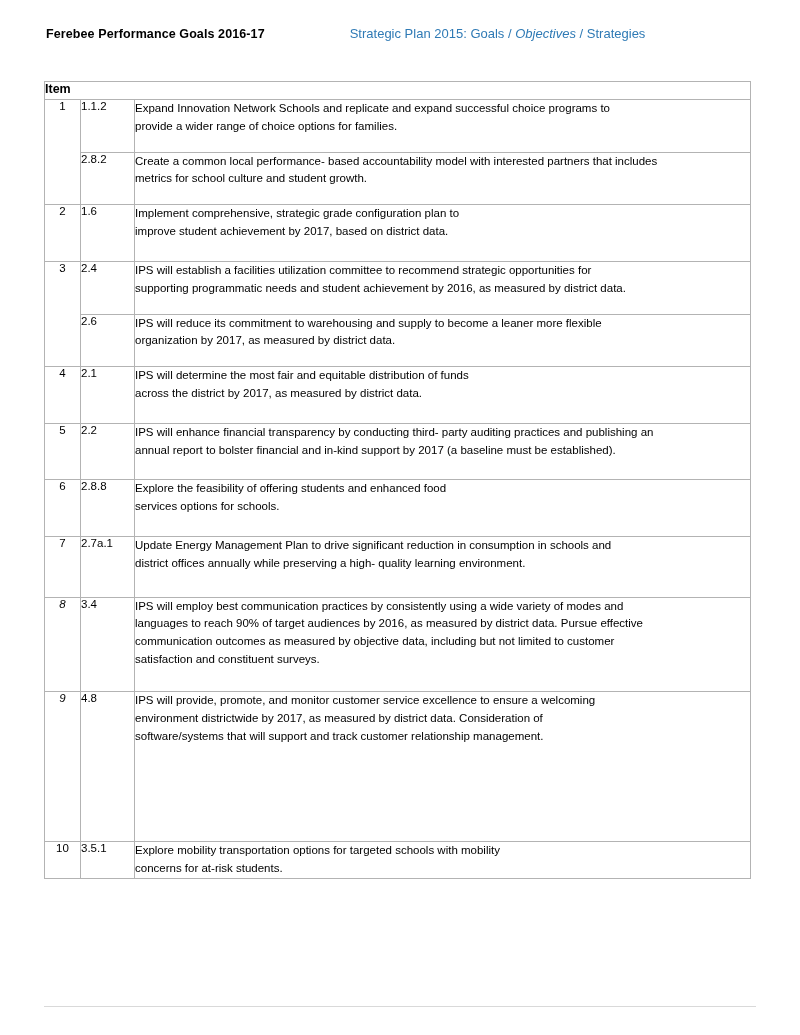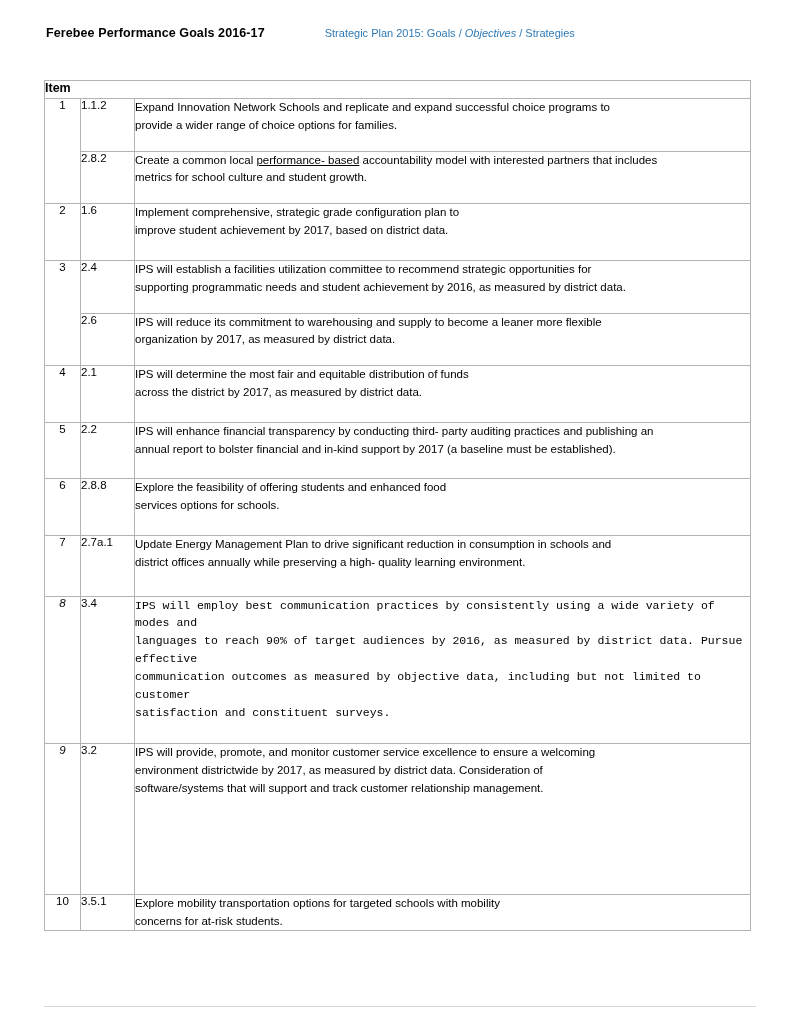--- a/index.html
+++ b/index.html
@@ -28,22 +28,22 @@
     margin-bottom: 14px;
     padding-left: 2px;
   }
   .doc-title {
     font-size: 12.5px;
     font-weight: bold;
     color: #000;
     letter-spacing: 0.1px;
   }
   .header-right {
-    margin-left: 60px;
-    font-size: 11px;
+    margin-left: 85px;
+    font-size: 13px;
     color: #2f7ab5;
     white-space: nowrap;
   }
   .header-right .plan-label {
     font-weight: normal;
   }
   .header-right .ital {
     font-style: italic;
   }
   .header-right .sep {
@@ -83,21 +83,21 @@
   .code-cell {
     font-size: 11.5px;
     vertical-align: middle;
     padding-left: 9px;
   }
   .desc-cell {
     font-size: 11.5px;
     line-height: 1.55;
     padding: 8px 10px 8px 9px;
   }
-  .desc-cell .u { text-decoration: underline; }
+  .desc-cell .u { }
 
   .bottom-rule {
     position: absolute;
     left: 44px;
     right: 44px;
     bottom: 28px;
     border-top: 1px solid #d9d9d9;
   }
 </style>
 </head>
@@ -195,30 +195,30 @@
           <td class="num-cell" rowspan="1">7</td>
           <td class="code-cell">2.7a.1</td>
           <td class="desc-cell" style="padding-bottom: 24px;">
             <div>Update Energy Management Plan to drive significant  reduction in consumption in schools and</div>
             <div>district  offices  annually while preserving a high-  quality learning  environment.</div>
           </td>
         </tr>
         <tr>
           <td class="num-cell italic" rowspan="1">8</td>
           <td class="code-cell">3.4</td>
-          <td class="desc-cell" style="padding-bottom: 22px; font-family: Liberation Mono, monospace;">
+          <td class="desc-cell" style="padding-bottom: 22px;">
             <div>IPS will employ best communication  practices by consistently using a wide variety of modes and</div>
             <div>languages  to  reach 90% of target audiences by 2016, as measured by  district data. Pursue effective</div>
             <div>communication outcomes as measured by objective data, including but not  limited to customer</div>
             <div>satisfaction and constituent surveys.</div>
           </td>
         </tr>
         <tr>
           <td class="num-cell italic" rowspan="1">9</td>
-          <td class="code-cell">3.2</td>
+          <td class="code-cell">4.8</td>
           <td class="desc-cell" style="padding-bottom: 96px;">
             <div>IPS will provide, promote, and monitor  customer service excellence to ensure a  welcoming</div>
             <div>environment districtwide  by  2017, as measured by district data. Consideration  of</div>
             <div>software/systems  that will support and track customer relationship  management.</div>
           </td>
         </tr>
         <tr>
           <td class="num-cell" rowspan="1">10</td>
           <td class="code-cell">3.5.1</td>
           <td class="desc-cell">

